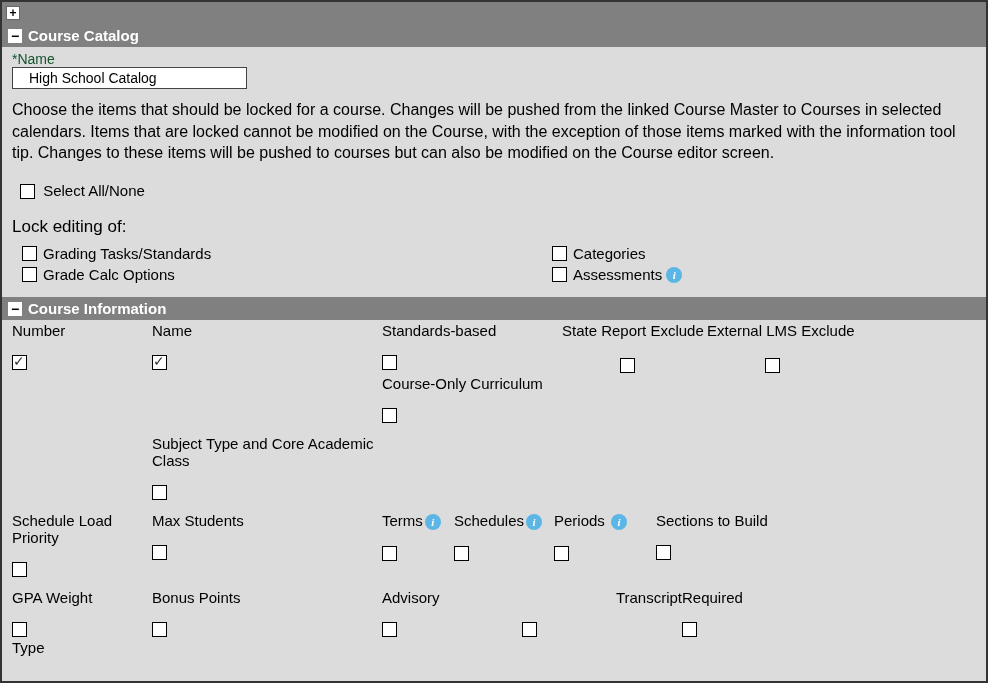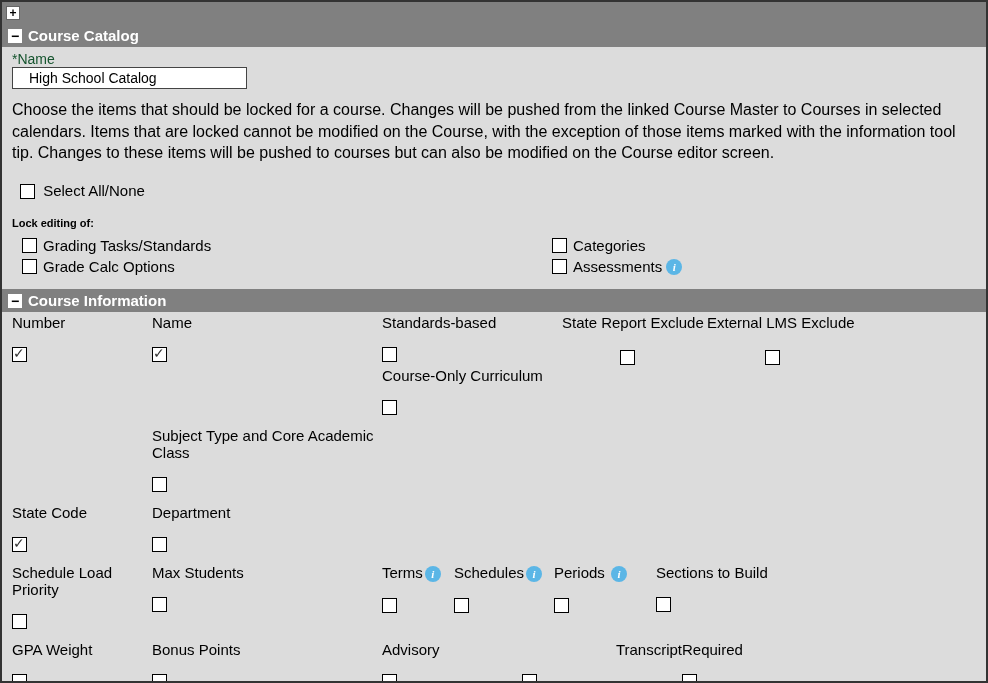--- a/index.html
+++ b/index.html
@@ -102,23 +102,22 @@
     color: #333;
     position: absolute;
     top: -3px;
     left: 0px;
   }
   .select-all-row {
     margin: 14px 0 18px 8px;
     font-size: 15px;
   }
   .lock-label {
-    font-size: 11px;
+    font-size: 17px;
     margin-bottom: 8px;
-    font-weight: bold;
   }
   .lock-grid {
     display: grid;
     grid-template-columns: 530px 1fr;
     row-gap: 4px;
     margin-left: 10px;
     font-size: 15px;
   }
   .lock-item {
     display: flex;
@@ -271,30 +270,20 @@
     </div>
 
     <div class="ci-row gap-after">
       <div class="c-number"></div>
       <div class="ci-cell c-subject">
         <span class="ci-label" style="white-space:normal;">Subject Type and Core Academic Class</span>
         <span class="cb"></span>
       </div>
     </div>
 
-    <div class="ci-row gap-after">
-      <div class="ci-cell c-number">
-        <span class="ci-label">State Code</span>
-        <span class="cb checked"></span>
-      </div>
-      <div class="ci-cell c-dept">
-        <span class="ci-label">Department</span>
-        <span class="cb"></span>
-      </div>
-    </div>
 
     <div class="ci-row gap-after">
       <div class="ci-cell c-number">
         <span class="ci-label" style="white-space:normal;">Schedule Load Priority</span>
         <span class="cb"></span>
       </div>
       <div class="ci-cell c-name">
         <span class="ci-label">Max Students</span>
         <span class="cb"></span>
       </div>

